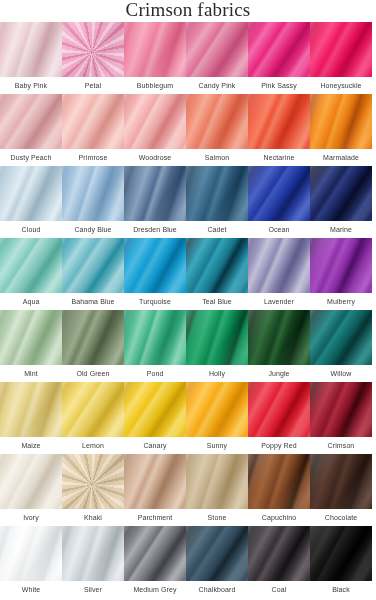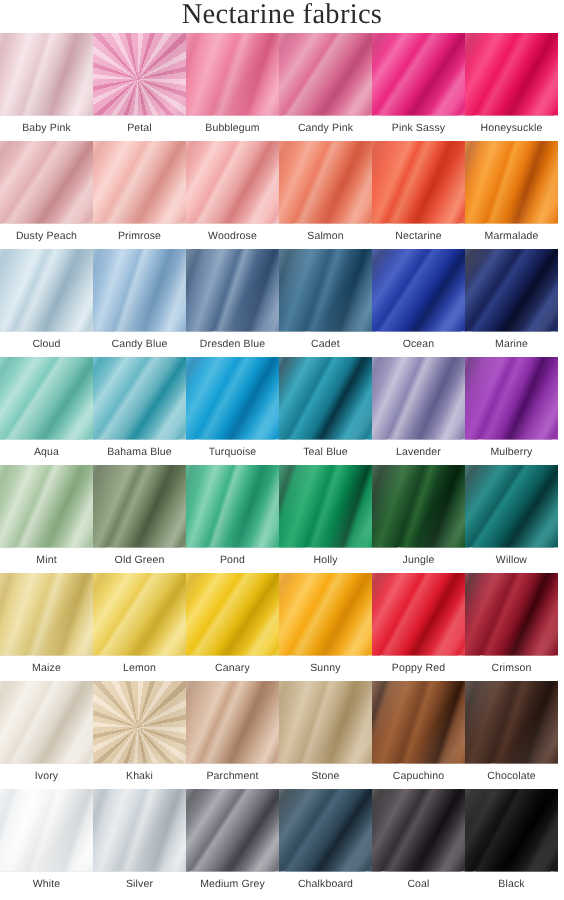--- a/index.html
+++ b/index.html
@@ -84,21 +84,21 @@
   
   .swirl .folds {
     inset: 0;
   }
 </style>
 </head>
 <body>
 
 <div id="page">
 
-  <div id="title">Nectarine fabrics</div>
+  <div id="title">Crimson fabrics</div>
 
   <div id="grid">
       <div class="row">
         <div class="cell" style="left: 0px;">
           <div class="swatch">
             <div class="base" style="background: rgb(232, 201, 207);"></div>
             <div class="folds" style="background: repeating-linear-gradient(108deg, rgba(0, 0, 0, 0) 0px, rgb(246, 230, 234) 3px, rgb(232, 201, 207) 12px, rgb(212, 166, 176) 19px, rgb(232, 201, 207) 27px, rgb(246, 230, 234) 34px, rgb(232, 201, 207) 45px); opacity: 0.92;"></div>
             <div class="sheen" style="background: linear-gradient(125deg, rgba(255, 255, 255, 0.26) 0%, rgba(255, 255, 255, 0.04) 34%, rgba(0, 0, 0, 0.06) 62%, rgba(255, 255, 255, 0.14) 88%, rgba(0, 0, 0, 0.05) 100%);"></div>
           </div>
           <div class="label" style="color: rgb(58, 58, 58);">Baby Pink</div>

